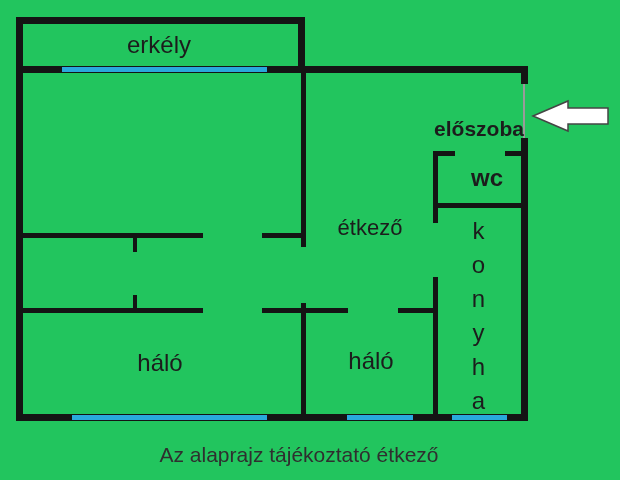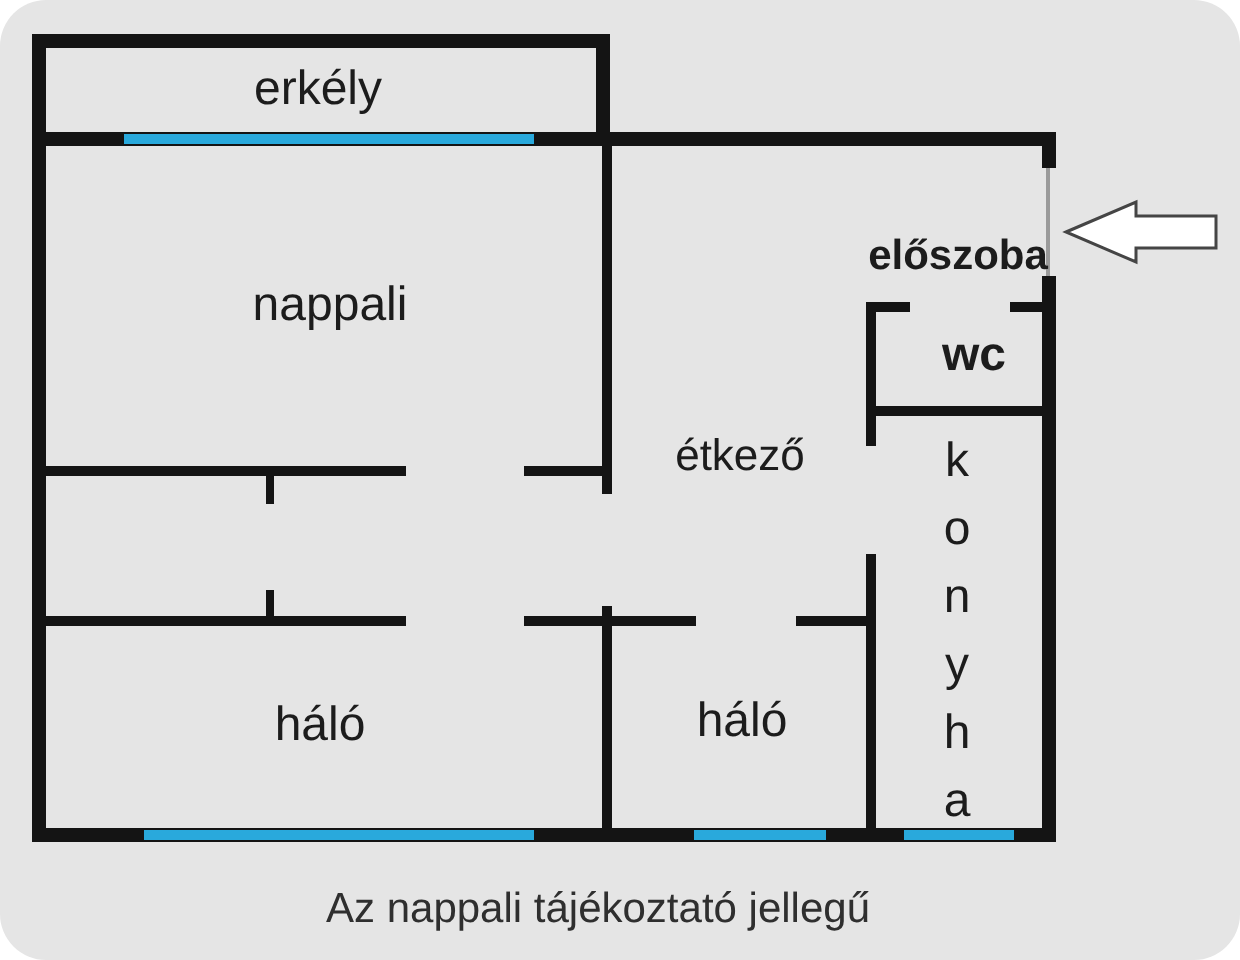--- a/index.html
+++ b/index.html
@@ -1,22 +1,21 @@
 <!DOCTYPE html>
 <html style="--wall: #141414; --window: #29a9dc; --label: #1c1c1c; --caption: #2f2f2f; --door-line: #9a9a9a; --arrow-outline: #454545;"><head>
 <meta charset="utf-8">
 <style>
   html,body{margin:0;padding:0;background:#fff;}
   #floorplan{
     position:relative;
     width:620px;height:480px;
-    background:#e5e5e5;
+    background:#22c55e;
     font-family:"Liberation Sans", sans-serif;
     overflow:hidden;
-    border-radius:23px;
   }
   .wall{position:absolute;background:var(--wall,#141414);}
   .window{position:absolute;background:var(--window,#29a9dc);}
   .door-line{position:absolute;background:var(--door-line,#9a9a9a);}
   .room-label{
     position:absolute;
     transform:translate(-50%,-50%);
     color:var(--label,#1c1c1c);
     white-space:nowrap;
     font-size:24px;
@@ -76,23 +75,22 @@
   <div class="wall" style="left:433px;top:277px;width:5px;height:137px;"></div>
   <div class="wall" style="left:433px;top:151px;width:22px;height:5px;"></div>
   <div class="wall" style="left:505px;top:151px;width:18px;height:5px;"></div>
   <div class="wall" style="left:433px;top:203px;width:90px;height:5px;"></div>
 
   <svg class="arrow" style="left:528px;top:96px;" width="85" height="42" viewBox="0 0 85 42">
     <polygon points="5,20 40,5 40,12 80,12 80,28 40,28 40,35" style="fill:#ffffff;stroke:var(--arrow-outline,#454545);stroke-width:1.5;stroke-linejoin:miter;"></polygon>
   </svg>
 
   <div class="room-label" style="left:159px;top:45px;">erkély</div>
-  <div class="room-label" style="left:165px;top:153px;">nappali</div>
   <div class="room-label small" style="left:479px;top:128px;font-weight:bold;">előszoba</div>
   <div class="room-label" style="left:487px;top:178px;font-weight:bold;">wc</div>
   <div class="room-label mid" style="left:370px;top:212px;margin-top:16px;">étkező</div>
   <div class="room-label" style="left:160px;top:363px;">háló</div>
   <div class="room-label" style="left:371px;top:361px;">háló</div>
   <div class="v-label" style="left:478px;top:217px;">konyha</div>
 
-  <div class="caption" style="left:299px;top:443px;">Az nappali tájékoztató jellegű</div>
+  <div class="caption" style="left:299px;top:443px;">Az alaprajz tájékoztató étkező</div>
 
 </div>
 
 </body></html>

